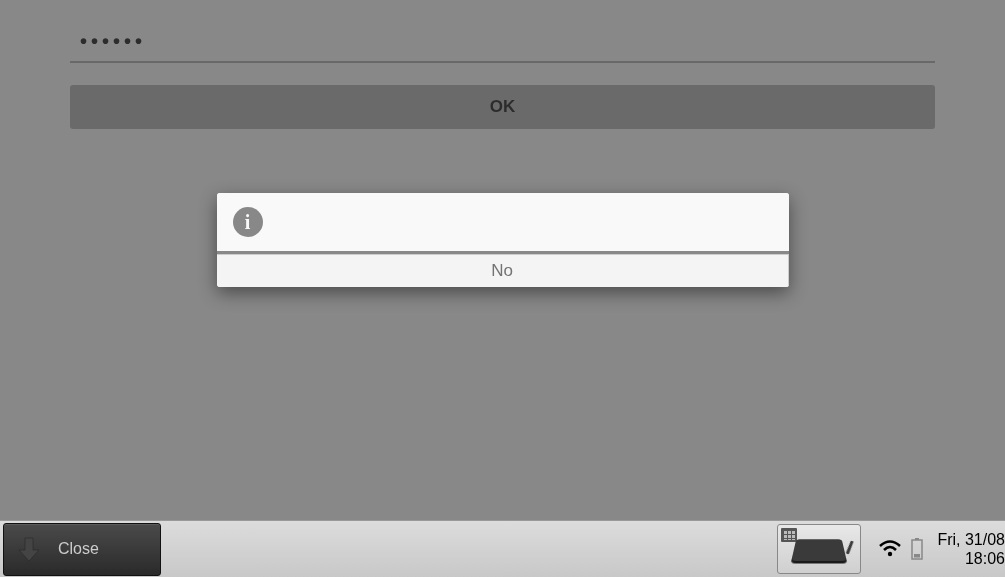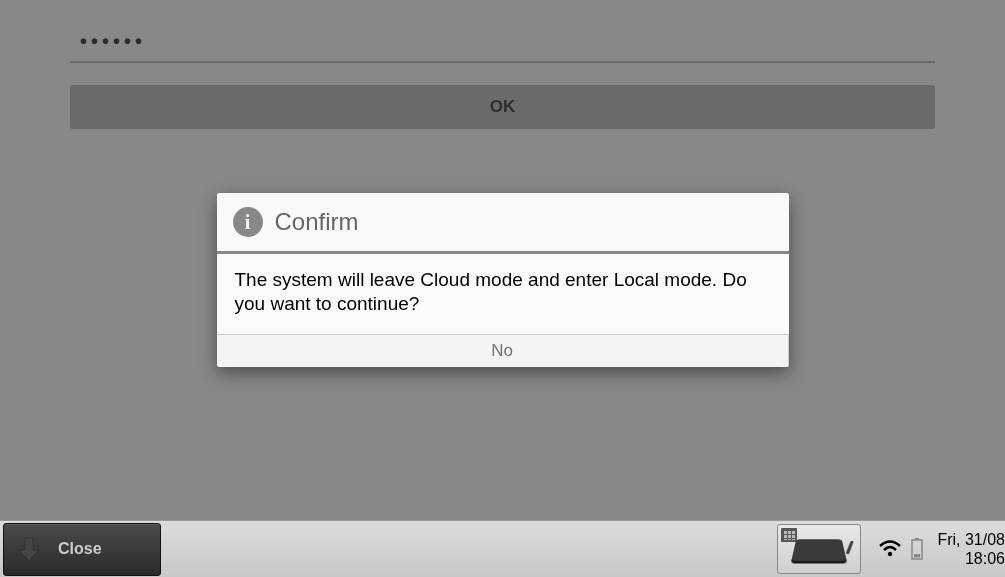--- a/index.html
+++ b/index.html
@@ -147,21 +147,20 @@
       margin: 2px 0 2px 3px;
       background: linear-gradient(to bottom, #4a4a4a, #2a2a2a);
       border: 1px solid #111;
       border-radius: 3px;
       display: flex;
       align-items: center;
       color: #ccc;
       font-size: 16px;
       padding-left: 10px;
       box-shadow: inset 0 1px 0 rgba(255,255,255,0.1);
-      font-weight: bold;
     }
     
     .close-btn svg {
       margin-right: 14px;
     }
     
     .task-spacer {
       flex: 1;
     }
     
@@ -237,23 +236,21 @@
 <div class="main-area">
   <div class="input-row">••••••</div>
   <div class="big-button">OK</div>
 </div>
 
 <div class="dim"></div>
 
 <div class="modal">
   <div class="modal-header">
     <div class="info-icon">i</div>
-    <div class="modal-title">Confirm</div>
-  </div>
-  <div class="modal-body">The system will leave Cloud mode and enter Local mode. Do you want to continue?</div>
+  </div>
   <div class="modal-buttons">
     <div class="modal-btn">No</div>
   </div>
 </div>
 
 <div class="taskbar">
   <div class="close-btn">
     <svg width="30" height="30" viewBox="0 0 30 30">
       <path d="M11 4 h8 v12 h6 L15 27 5 16 h6 z" fill="#444" stroke="#222" stroke-width="0.5"></path>
     </svg>

